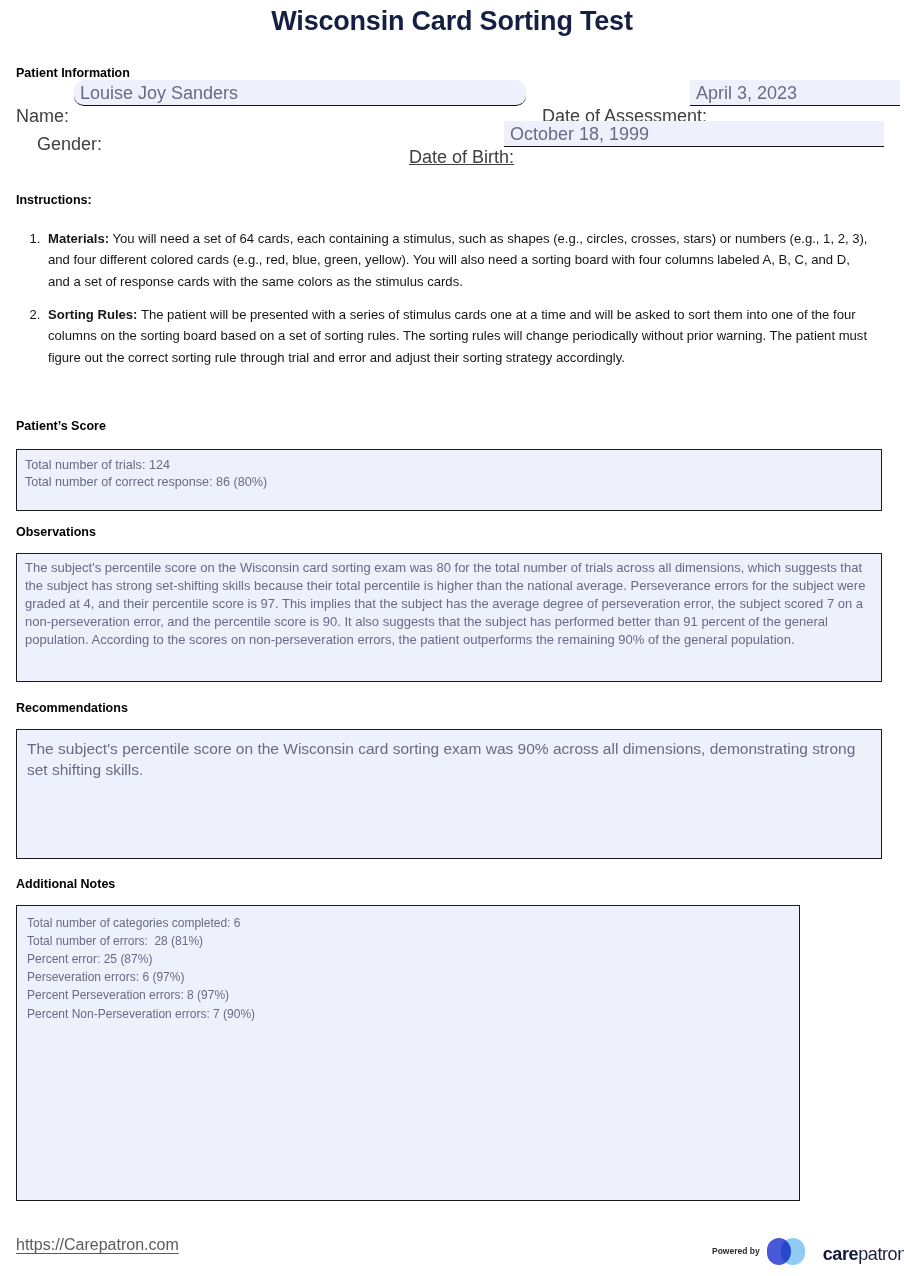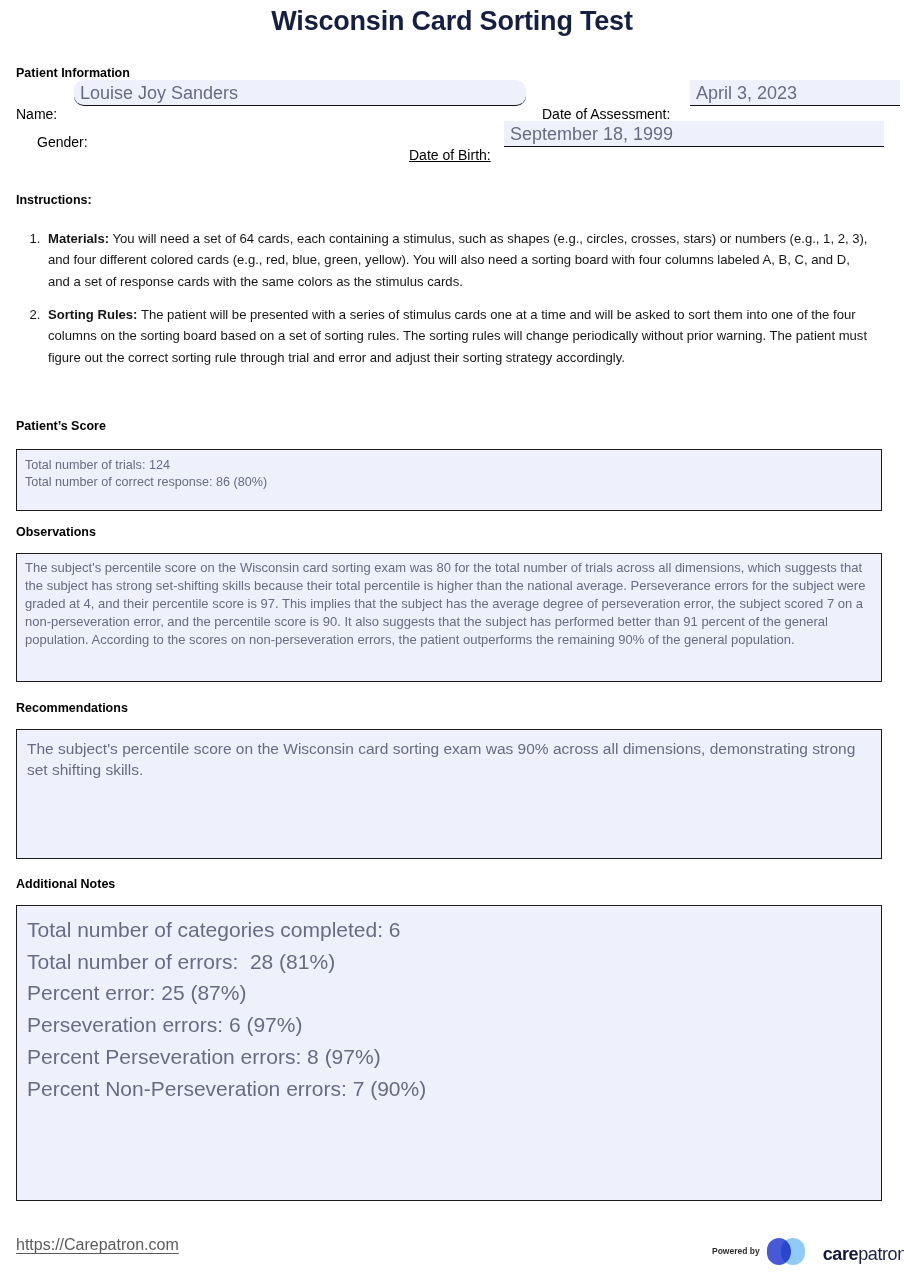--- a/index.html
+++ b/index.html
@@ -33,22 +33,22 @@
     font-size: 12.5px;
     font-weight: bold;
     color: #000000;
   }
   #patient-info-label { top: 66px; left: 16px; }
 
   .pi-wrap { position: absolute; top: 78px; left: 0; width: 904px; height: 88px; }
 
   .fld-label {
     position: absolute;
-    font-size: 14px;
-    color: #000000;
+    font-size: 18px;
+    color: #404040;
     white-space: nowrap;
   }
   .fld-value {
     position: absolute;
     background: #eef1fc;
     color: #676b84;
     font-size: 18px;
     line-height: 1.0;
     padding: 4px 0 3px 6px;
     border-bottom: 1.3px solid #111111;
@@ -98,22 +98,22 @@
 
   #observations-label { top: 525px; left: 16px; }
   #observations-box   { top: 553px; left: 16px; width: 866px; height: 129px;
                         font-size: 13px; line-height: 1.385; padding-top: 5px; }
 
   #recommendations-label { top: 701px; left: 16px; }
   #recommendations-box   { top: 729px; left: 16px; width: 866px; height: 130px;
                            font-size: 15.5px; line-height: 1.37; padding: 8px 10px; }
 
   #notes-label { top: 877px; left: 16px; }
-  #notes-box   { top: 905px; left: 16px; width: 866px; height: 296px;
-                 font-size: 21px; line-height: 1.51; padding: 8px 10px; }
+  #notes-box   { top: 905px; left: 16px; width: 784px; height: 296px;
+                 font-size: 12px; line-height: 1.51; padding: 8px 10px; }
   #notes-box .note-line { white-space: pre; }
 
   
   .footer-link {
     position: absolute;
     top: 1236px; left: 16px;
     font-size: 16px;
     color: #5b5b5b;
     text-decoration: underline;
     text-underline-offset: 3px;
@@ -164,21 +164,21 @@
 <div class="pi-wrap">
   <span class="fld-label" id="name-label">Name:</span>
   <span class="fld-value" id="name-value">Louise Joy Sanders</span>
 
   <span class="fld-label" id="doa-label">Date of Assessment:</span>
   <span class="fld-value" id="doa-value">April 3, 2023</span>
 
   <span class="fld-label" id="gender-label">Gender:</span>
 
   <span class="fld-label" id="dob-label">Date of Birth:</span>
-  <span class="fld-value" id="dob-value">September 18, 1999</span>
+  <span class="fld-value" id="dob-value">October 18, 1999</span>
 </div>
 
 <div class="section-label" id="instructions-label">Instructions:</div>
 <ol class="instructions-list" id="instructions-list">
     <li><b>Materials:</b> You will need a set of 64 cards, each containing a stimulus, such as shapes (e.g., circles, crosses, stars) or numbers (e.g., 1, 2, 3), and four different colored cards (e.g., red, blue, green, yellow). You will also need a sorting board with four columns labeled A, B, C, and D, and a set of response cards with the same colors as the stimulus cards.</li>
     <li><b>Sorting Rules:</b> The patient will be presented with a series of stimulus cards one at a time and will be asked to sort them into one of the four columns on the sorting board based on a set of sorting rules. The sorting rules will change periodically without prior warning. The patient must figure out the correct sorting rule through trial and error and adjust their sorting strategy accordingly.</li>
   </ol>
 
 <div class="section-label" id="score-label">Patient’s Score</div>
 <div class="box" id="score-box">

